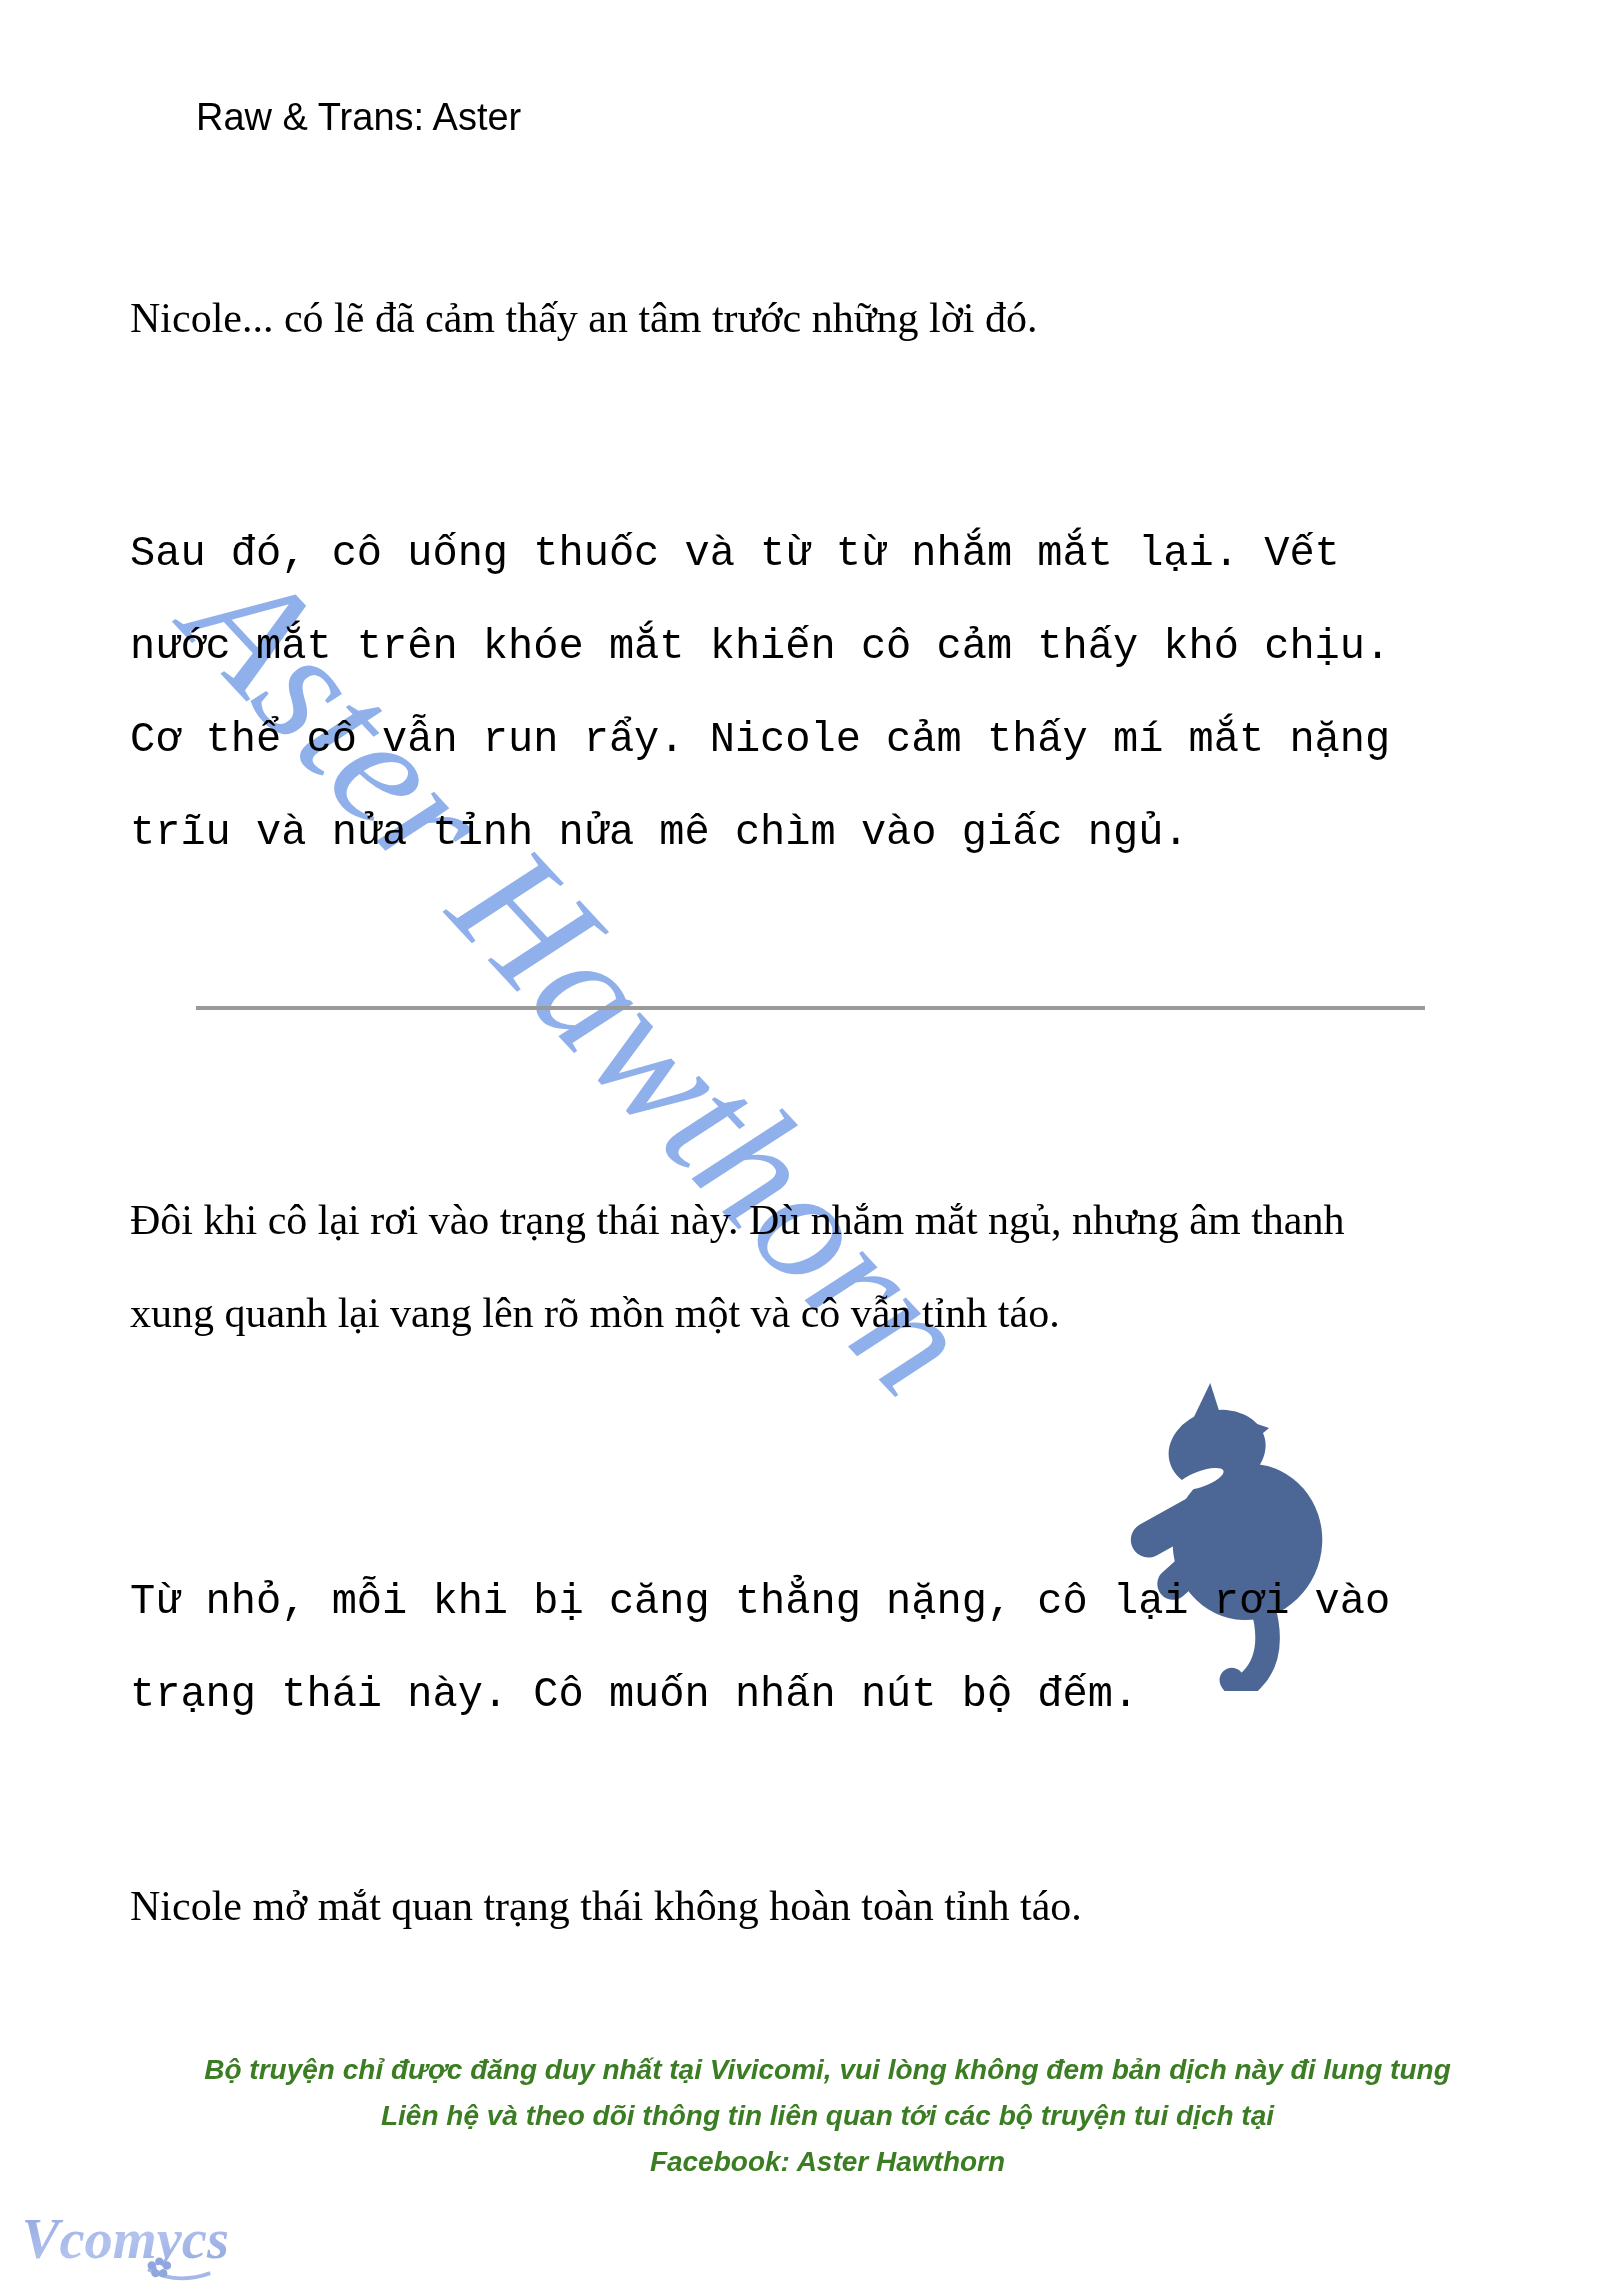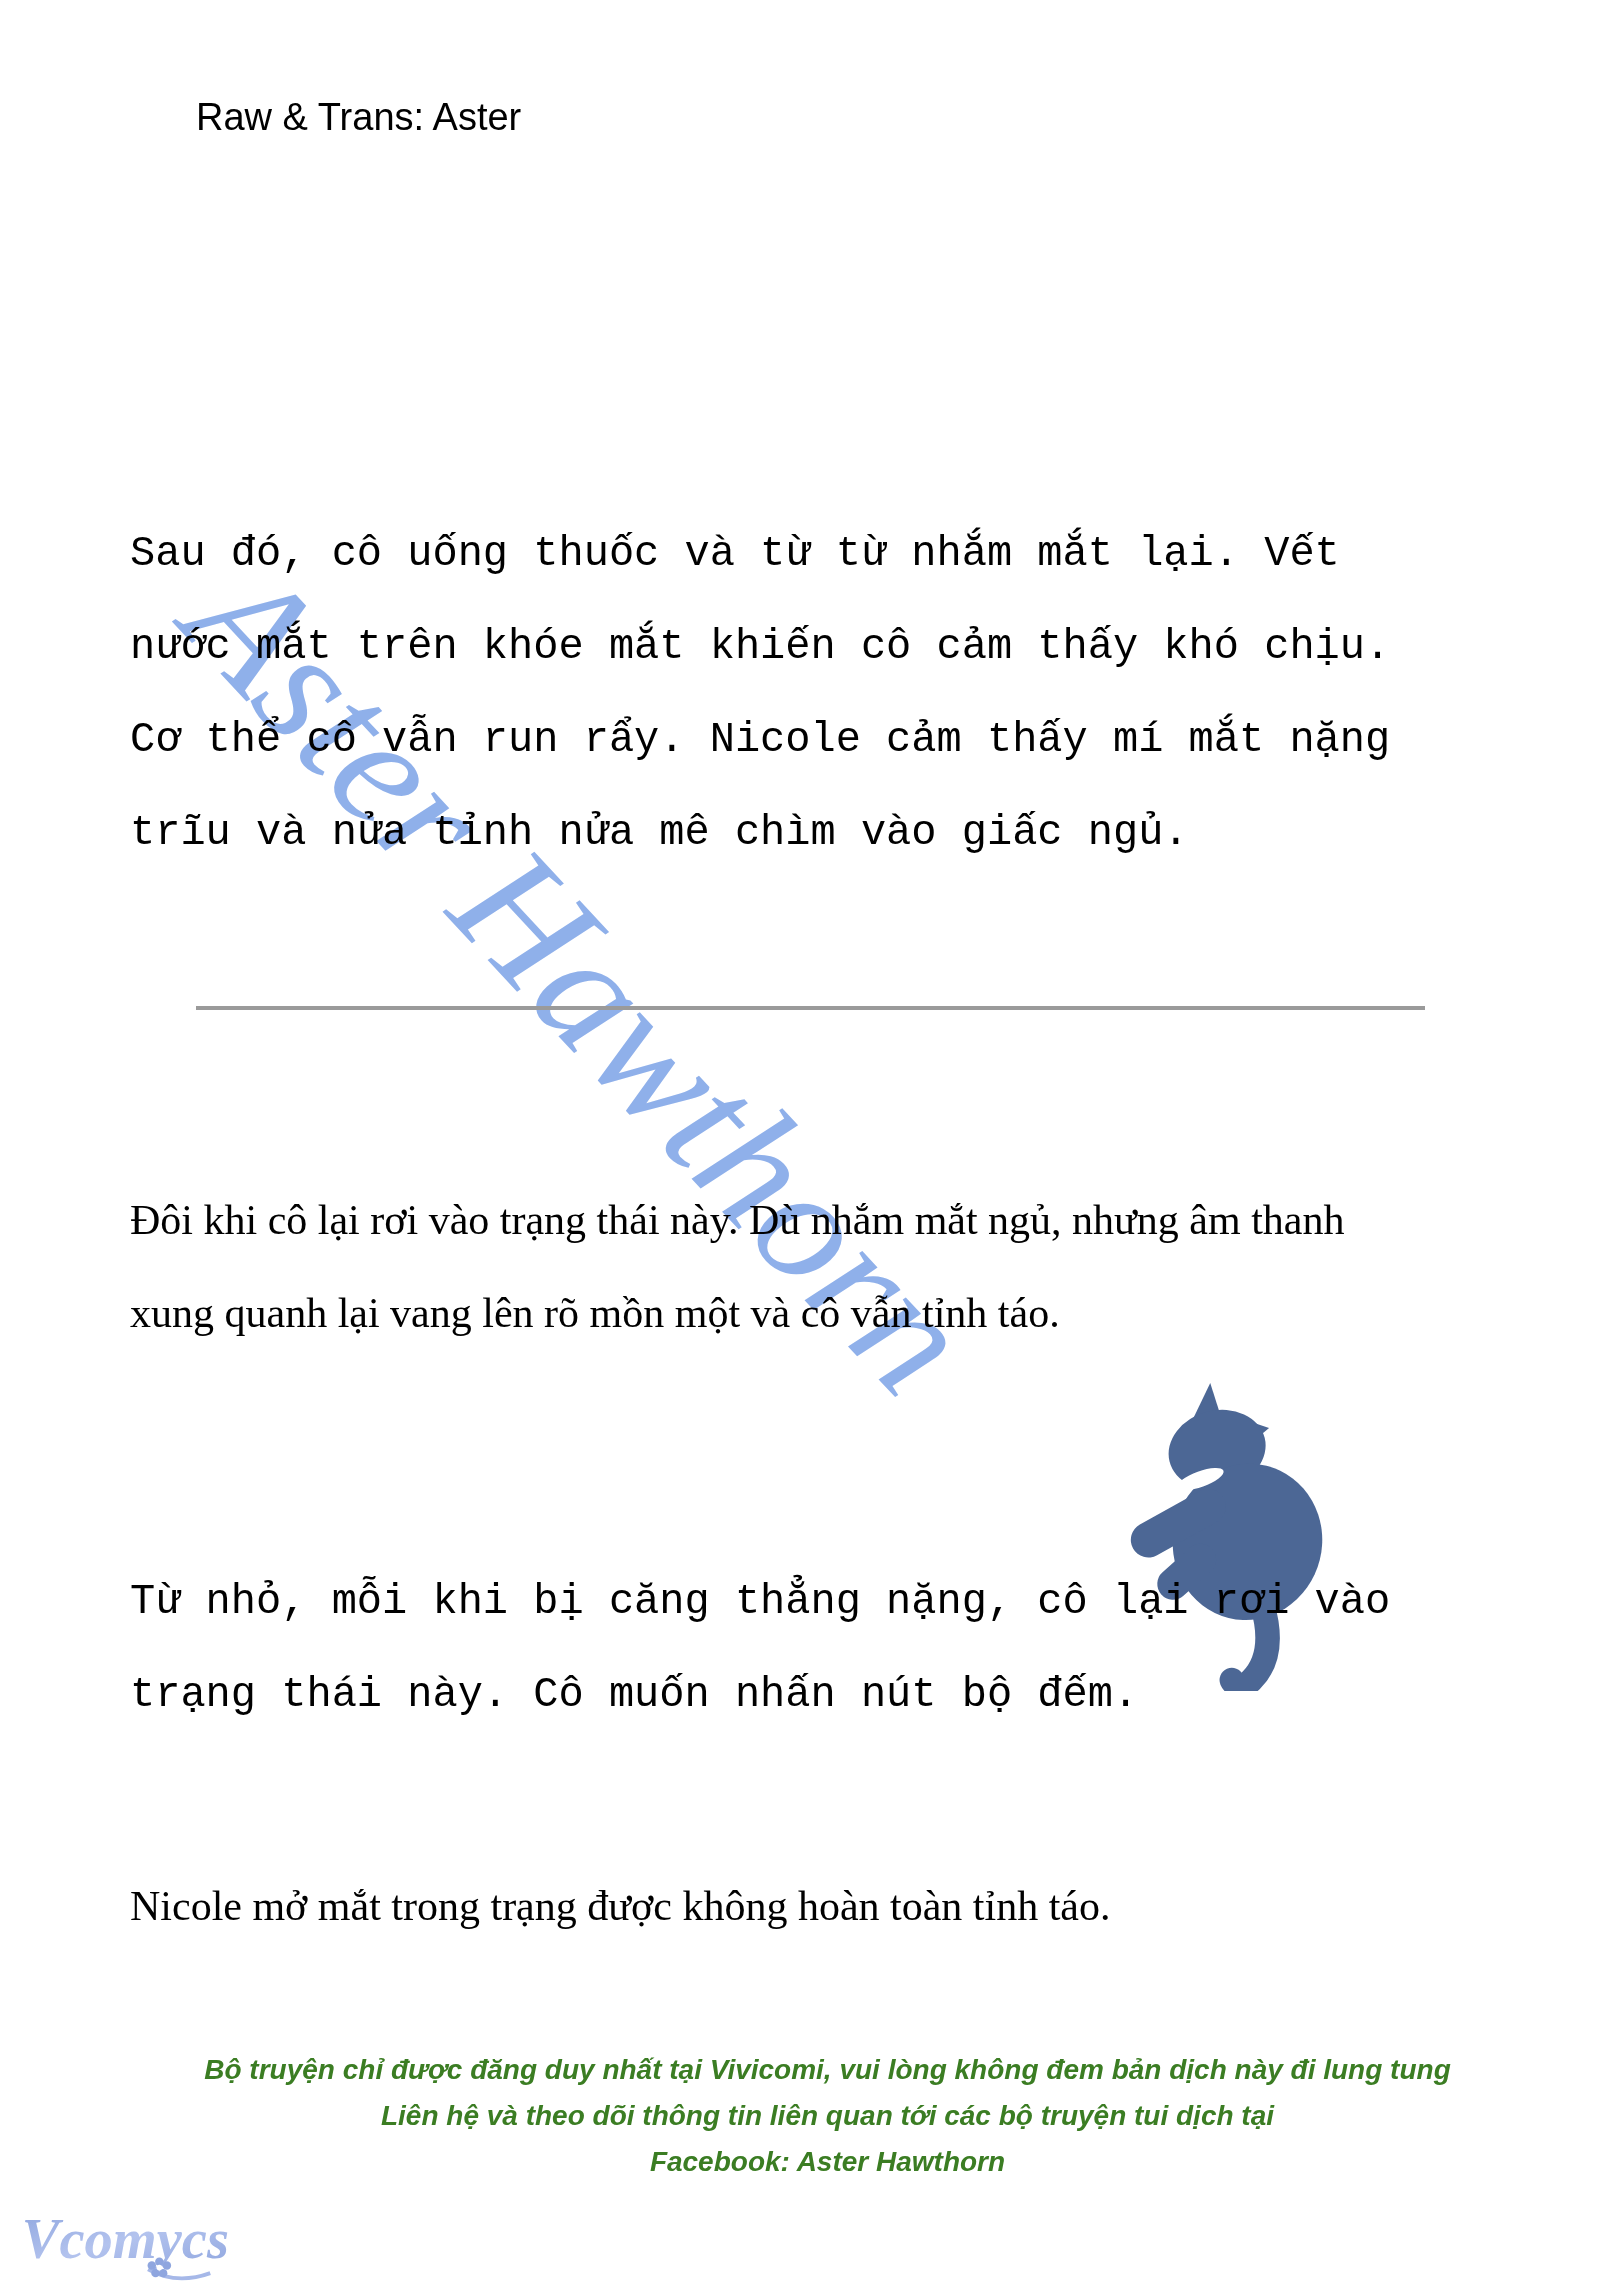--- a/index.html
+++ b/index.html
@@ -76,30 +76,31 @@
       <path d="M150,52 L103,36 L114,82 Z"></path>
       <ellipse cx="97" cy="74" rx="50" ry="40" transform="rotate(-14 97 74)"></ellipse>
       <ellipse cx="128" cy="168" rx="76" ry="80" transform="rotate(14 128 168)"></ellipse>
       <path d="M88,132 L27,166" stroke="#4c6795" stroke-width="36" stroke-linecap="round" fill="none"></path>
       <path d="M80,186 L52,211" stroke="#4c6795" stroke-width="32" stroke-linecap="round" fill="none"></path>
       <path d="M143,232 C153,266 149,292 132,309 C125,316 115,316 112,309" stroke="#4c6795" stroke-width="25" stroke-linecap="round" fill="none"></path>
     </g>
     <ellipse cx="80" cy="104" rx="25" ry="8" fill="#ffffff" transform="rotate(-20 80 104)"></ellipse>
   </svg>
 
+  <div class="para p1">Nicole... có lẽ đã cảm thấy an tâm trước những lời đó.</div>
 
   <div class="para p2">Sau đó, cô uống thuốc và từ từ nhắm mắt lại. Vết nước mắt trên khóe mắt khiến cô cảm thấy khó chịu. Cơ thể cô vẫn run rẩy. Nicole cảm thấy mí mắt nặng trĩu và nửa tỉnh nửa mê chìm vào giấc ngủ.</div>
 
   <div class="divider"></div>
 
   <div class="para p3">Đôi khi cô lại rơi vào trạng thái này. Dù nhắm mắt ngủ, nhưng âm thanh xung quanh lại vang lên rõ mồn một và cô vẫn tỉnh táo.</div>
 
   <div class="para p4">Từ nhỏ, mỗi khi bị căng thẳng nặng, cô lại rơi vào trạng thái này. Cô muốn nhấn nút bộ đếm.</div>
 
-  <div class="para p5">Nicole mở mắt trong trạng được không hoàn toàn tỉnh táo.</div>
+  <div class="para p5">Nicole mở mắt quan trạng thái không hoàn toàn tỉnh táo.</div>
 
   <div class="footer">
     <div>Bộ truyện chỉ được đăng duy nhất tại Vivicomi, vui lòng không đem bản dịch này đi lung tung</div>
     <div>Liên hệ và theo dõi thông tin liên quan tới các bộ truyện tui dịch tại</div>
     <div>Facebook: Aster Hawthorn</div>
   </div>
 
   <svg class="logo" viewBox="0 0 260 95">
     <defs>
       <linearGradient id="vg" x1="0" y1="0" x2="1" y2="1">

